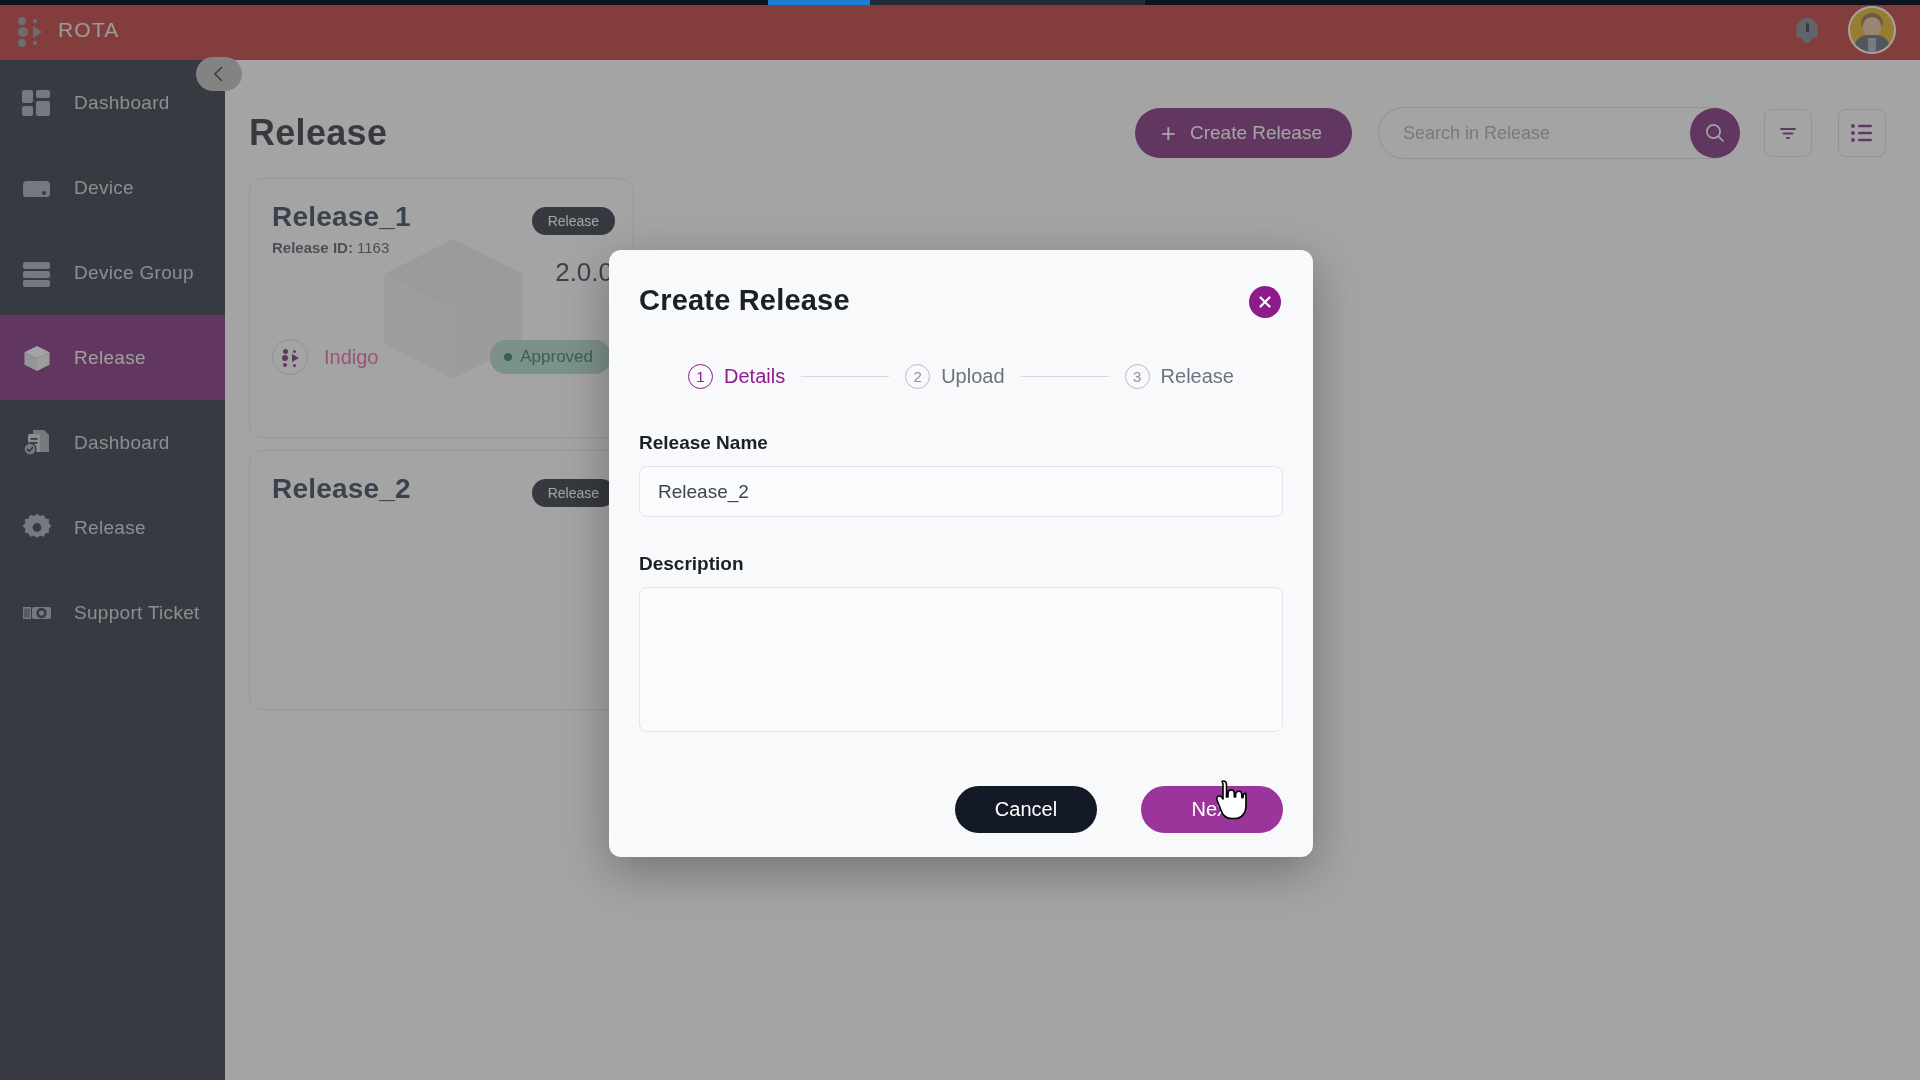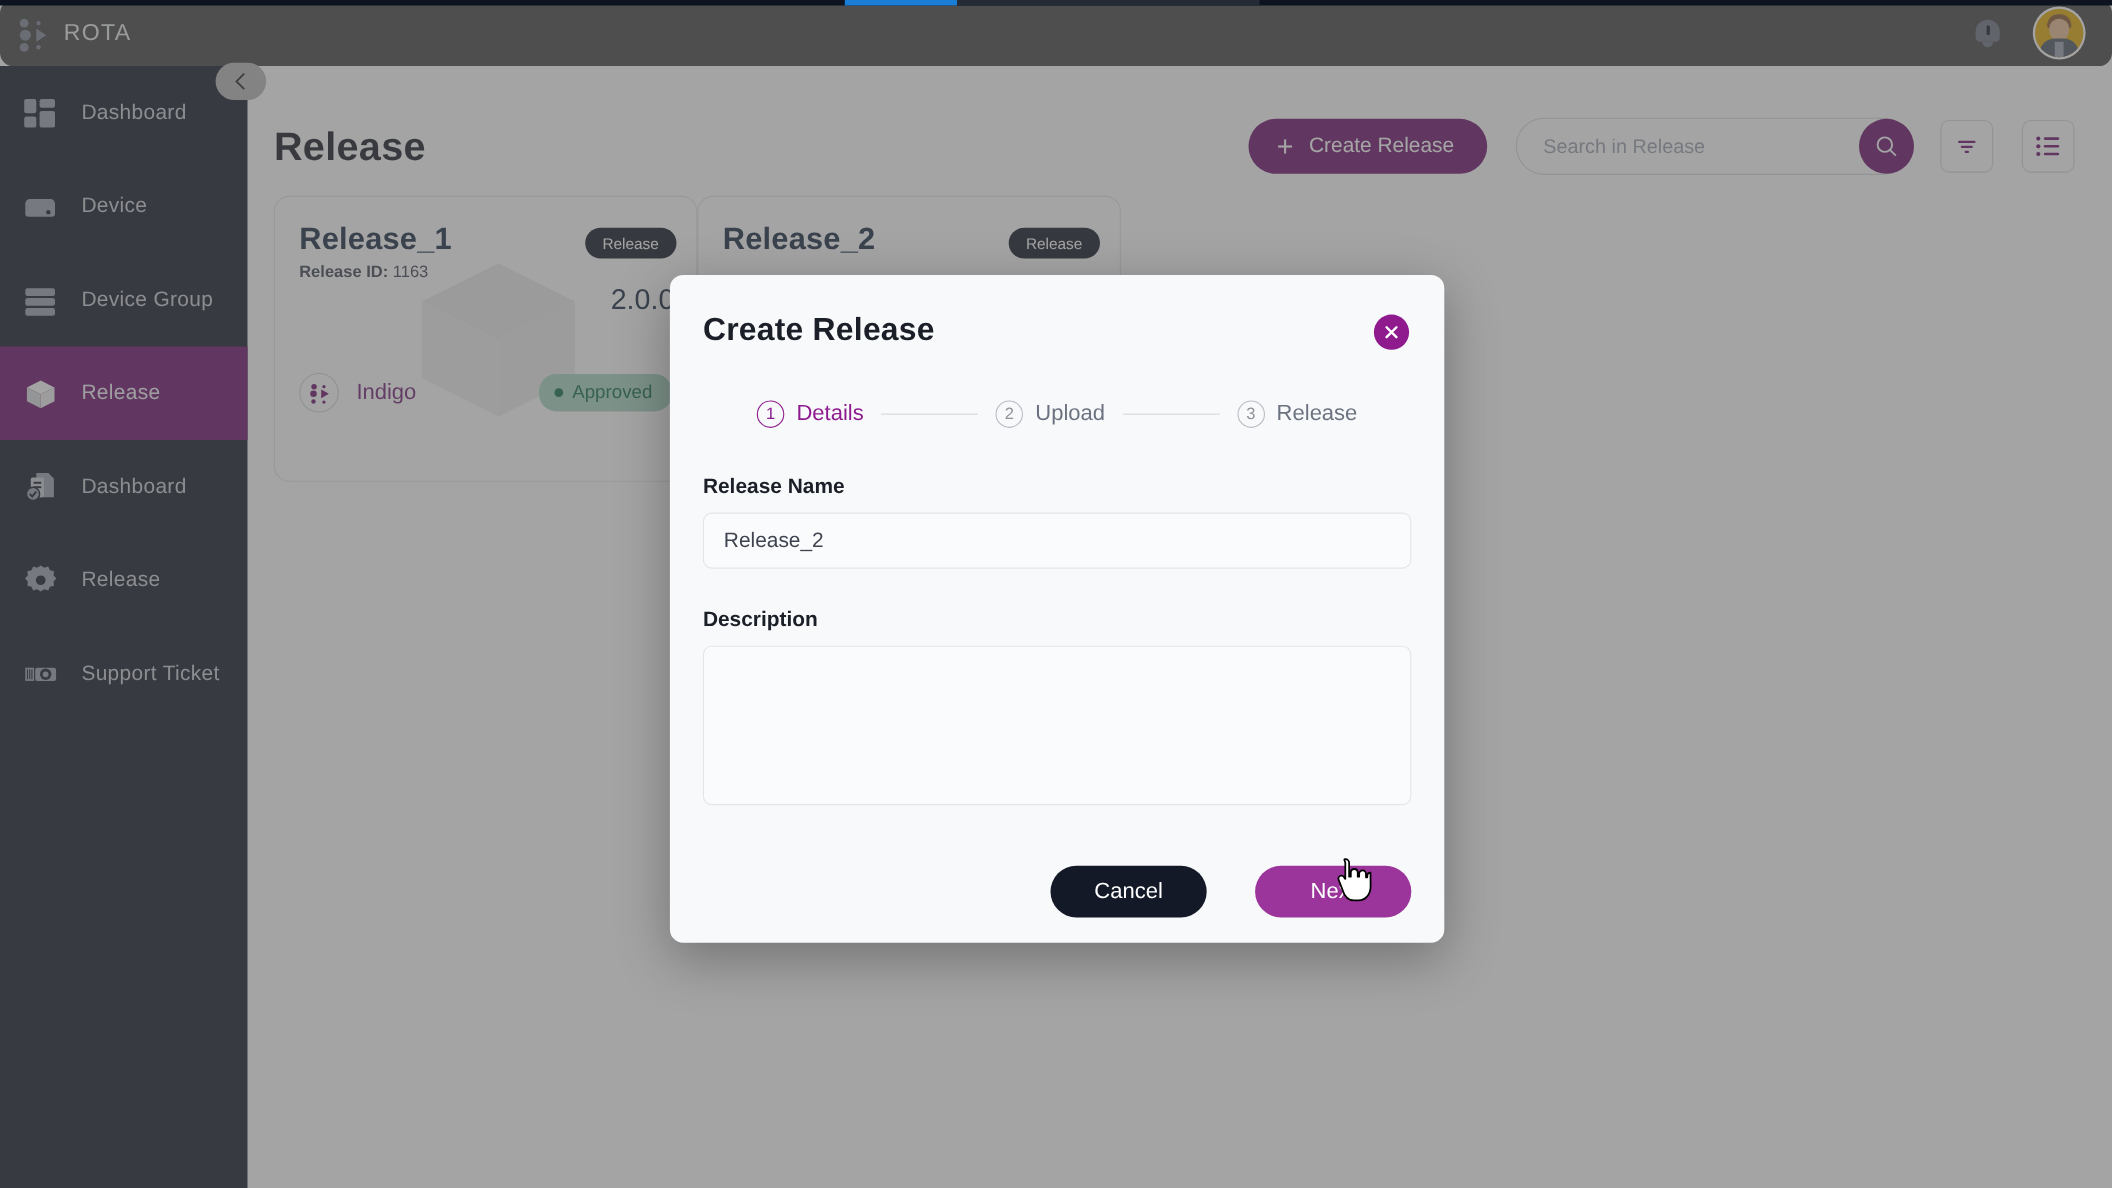--- a/index.html
+++ b/index.html
@@ -23,23 +23,23 @@
   }
   #loadbar .seg2 {
     position: absolute; top: 0; left: 870px;
     width: 275px; height: 5px; background: #252b36;
   }
 
   
   #topbar {
     position: absolute; top: 0; left: 0;
     width: 1920px; height: 60px;
-    background: #404040;
+    background: #b91c1c;
     z-index: 40;
-    display: flex; align-items: center; border-radius: 12px;
+    display: flex; align-items: center;
   }
   .brand { display: flex; align-items: center; gap: 14px; padding-left: 18px; width: 225px; }
   .brand-logo { width: 26px; height: 30px; position: relative; }
   .brand-logo i {
     position: absolute; background: #7f8795; border-radius: 50%;
   }
   .d1 { width: 8px; height: 8px; left: 0;  top: 2px; }
   .d2 { width: 4px; height: 4px; left: 15px; top: 4px; }
   .d3 { width: 10px; height: 10px; left: 0; top: 12px; }
   .d4 { width: 0 !important; height: 0 !important; left: 15px; top: 11px;
@@ -162,21 +162,21 @@
     width: 50px; height: 50px; border-radius: 50%;
     background: #6b0f6b; border: none; cursor: pointer;
     display: flex; align-items: center; justify-content: center;
   }
   .sq-btn {
     width: 48px; height: 48px; border: 1px solid #d7d9de; border-radius: 8px;
     background: #fff; cursor: pointer; display:flex; align-items:center; justify-content:center;
   }
 
   
-  .cards { display: flex; gap: 0; padding: 8px 0 0 24px; }
+  .cards { display: flex; gap: 12px; padding: 8px 0 0 24px; flex-direction: column; }
   .rcard {
     width: 385px; height: 260px; border: 1px solid #e2e4e9;
     border-radius: 14px; background: #fff; position: relative;
     padding: 22px 22px; overflow: hidden;
   }
   .rcard-title { font-size: 28px; font-weight: 700; color: #15263f; letter-spacing: .2px; }
   .rcard-id { font-size: 15px; color: #3b4151; margin-top: 6px; }
   .rcard-id b { font-weight: 700; }
   .badge-release {
     position: absolute; right: 18px; top: 28px;
@@ -199,21 +199,21 @@
     border: 1px solid #d3d5db; position: relative; flex: 0 0 36px;
   }
   .mini-logo i { position: absolute; background: #6b0f6b; border-radius: 50%; }
   .m1 { width:5px; height:5px; left:10px; top:9px; }
   .m2 { width:3px; height:3px; left:20px; top:10px; }
   .m3 { width:6px; height:6px; left:9px; top:15px; }
   .m4 { width:4px; height:4px; left:10px; top:23px; }
   .m5 { width:3px; height:3px; left:20px; top:24px; }
   .m-tri { position:absolute; left:19px; top:14px; width:0; height:0;
     border-left:7px solid #6b0f6b; border-top:4px solid transparent; border-bottom:4px solid transparent; }
-  .owner { font-size: 20px; color: #701a75; margin-left: 16px; }
+  .owner { font-size: 20px; color: #ec4899; margin-left: 16px; }
   .pill-approved {
     margin-left: auto; background: #a7d5c2; color: #0f6a4a;
     border-radius: 16px; padding: 7px 18px 7px 14px;
     font-size: 17px; display: flex; align-items: center; gap: 8px;
   }
   .dot { width: 8px; height: 8px; border-radius: 50%; background: #0f6a4a; }
 
   
   #overlay {
     position: absolute; top: 0; left: 0; width: 1920px; height: 1080px;

